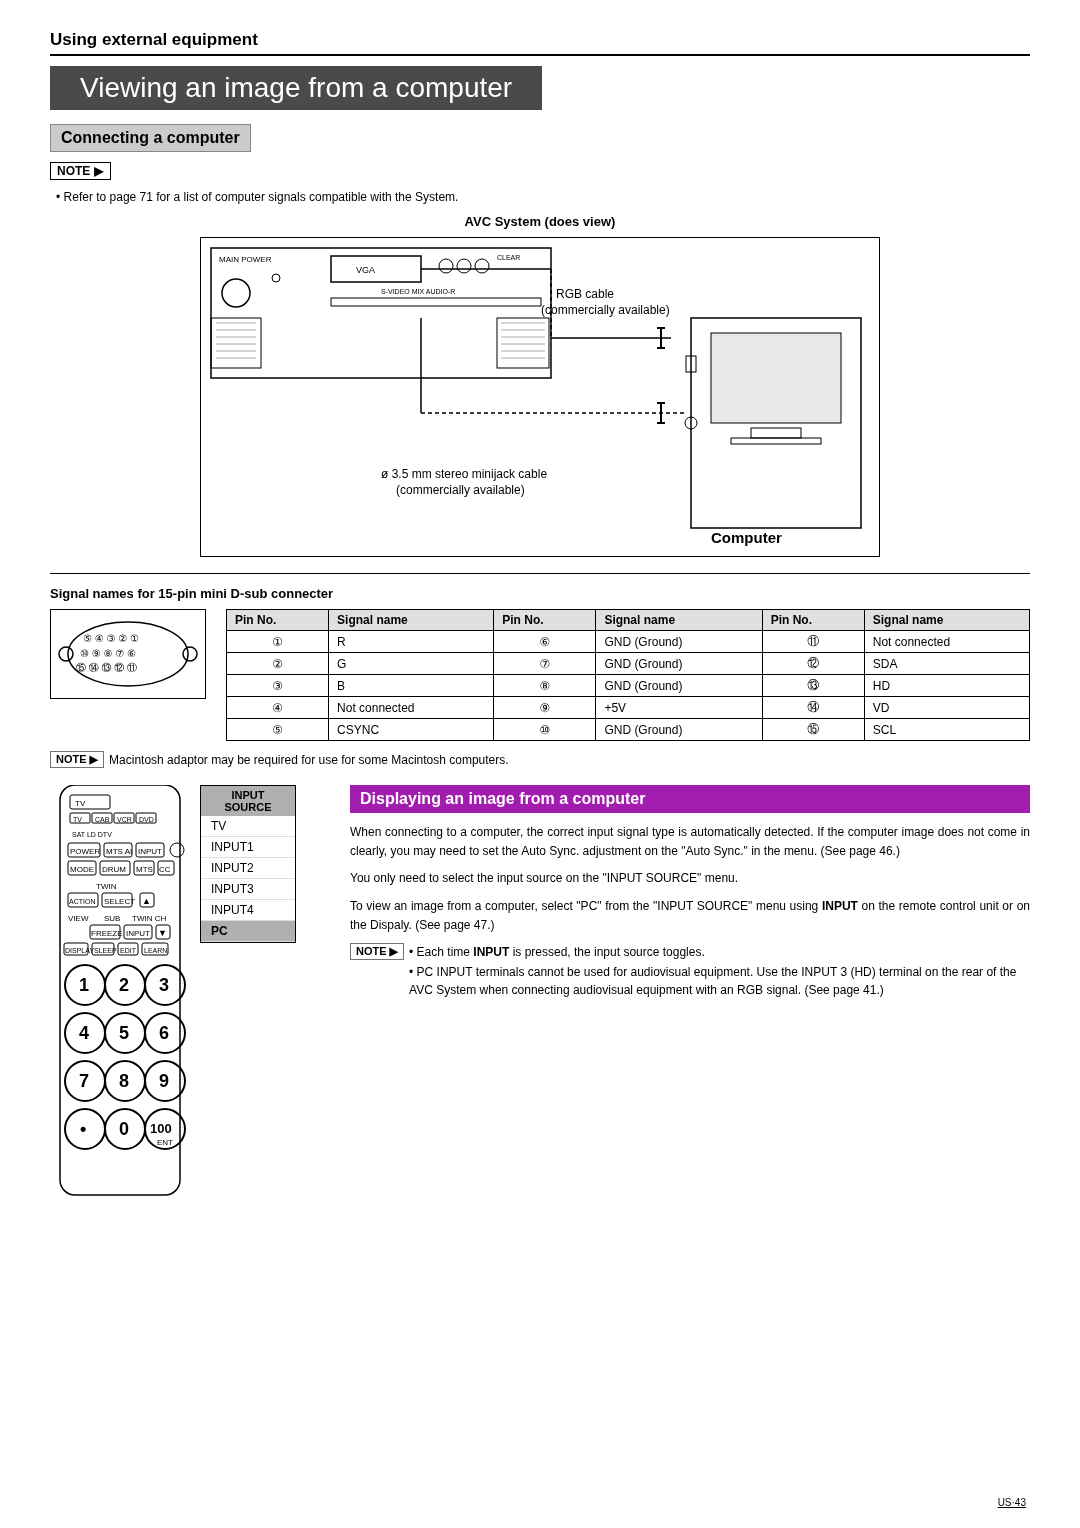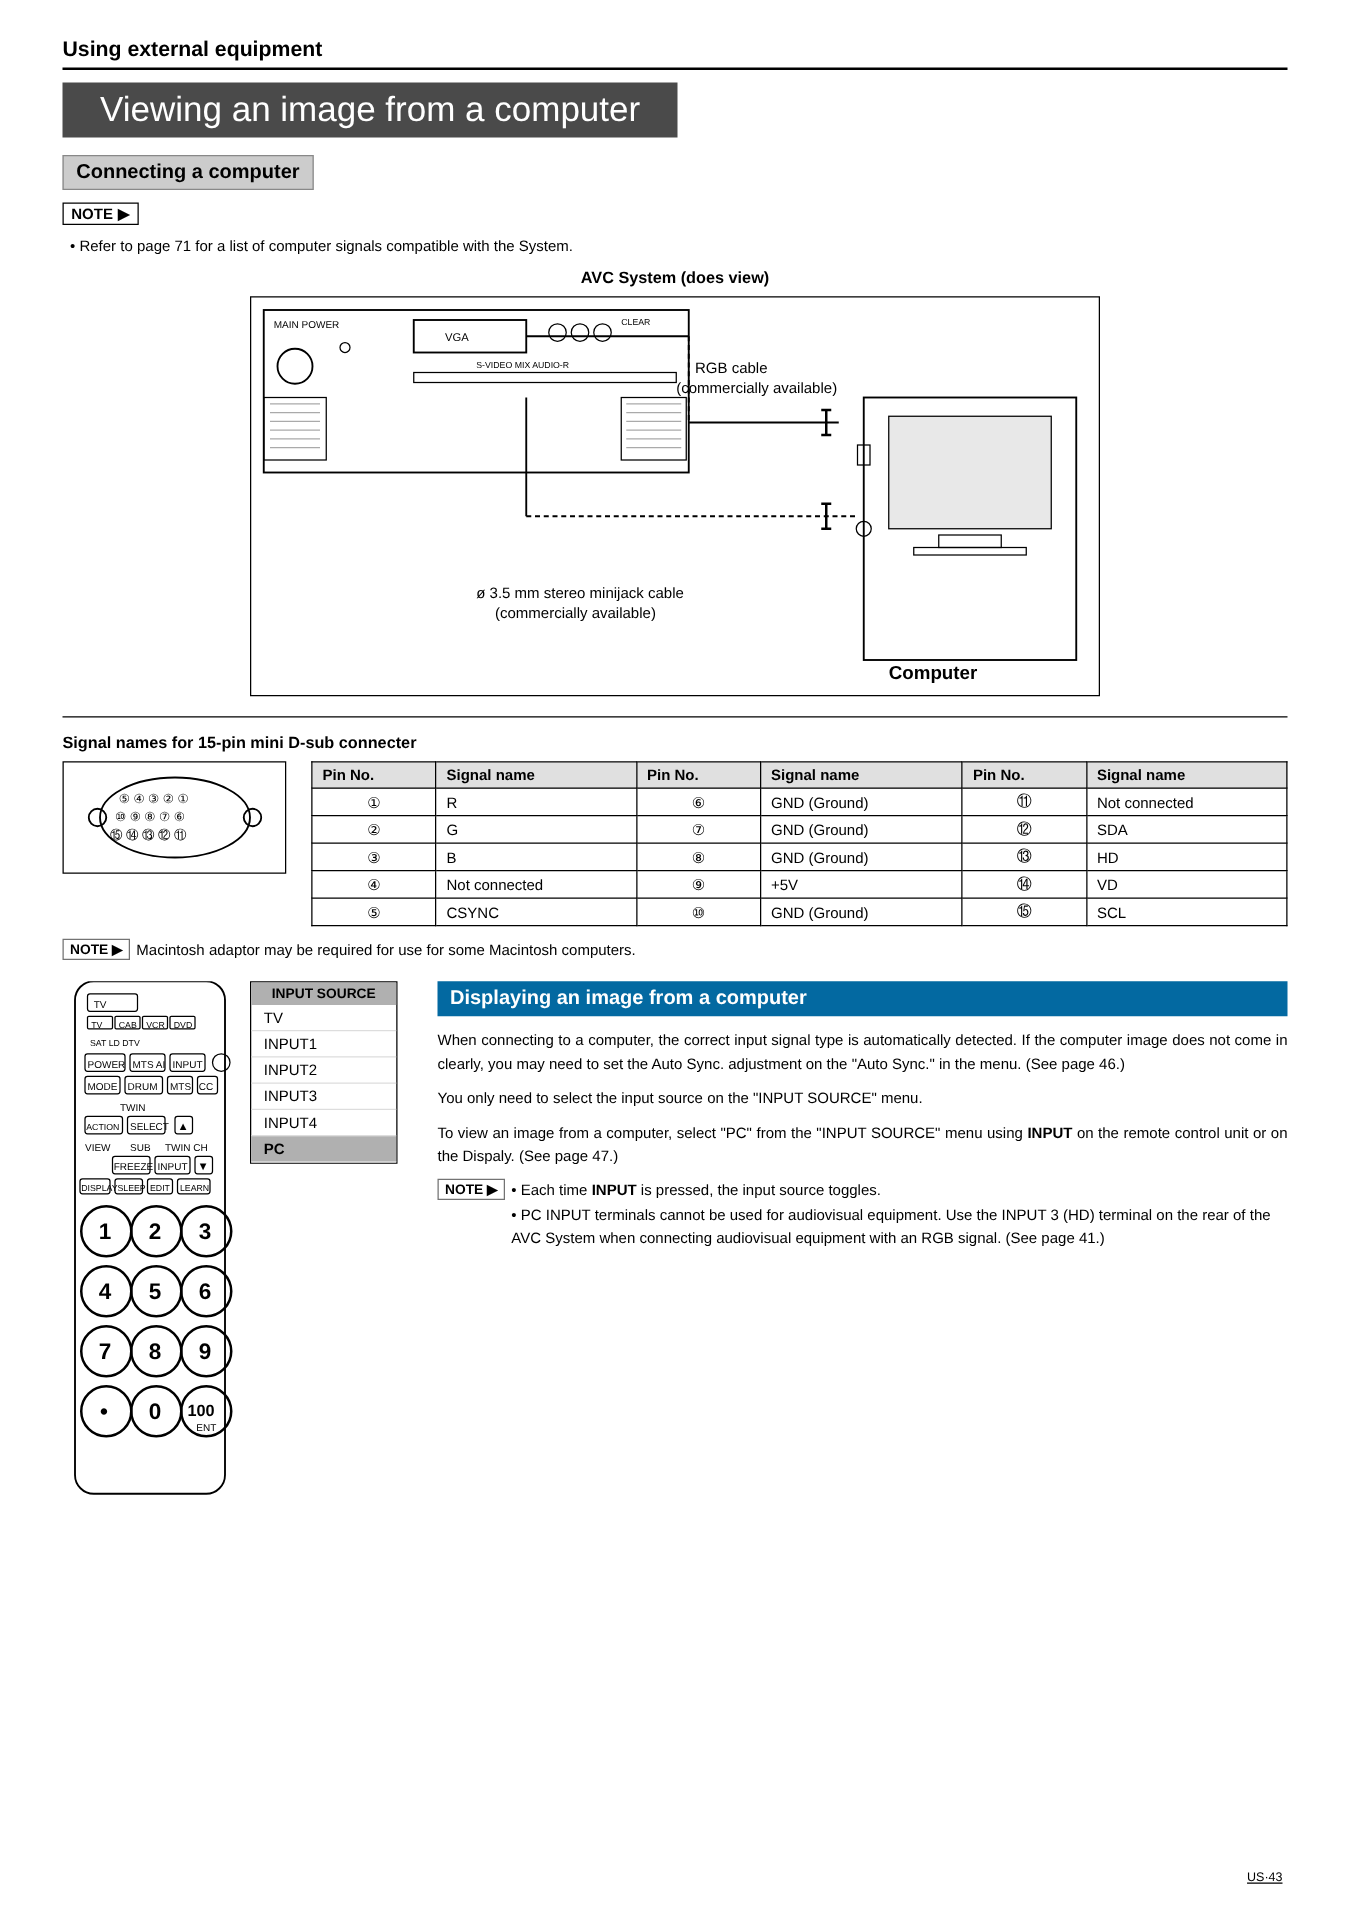--- a/index.html
+++ b/index.html
@@ -99,21 +99,21 @@
       font-size: 13px;
       margin-bottom: 8px;
     }
     .signal-layout {
       display: flex;
       gap: 20px;
       align-items: flex-start;
     }
     .connector-diagram {
       border: 1px solid #000;
-      width: 179px;
+      width: 156px;
       height: 90px;
       flex-shrink: 0;
       display: flex;
       align-items: center;
       justify-content: center;
       font-size: 10px;
     }
 
     
     .signal-table {
@@ -152,21 +152,21 @@
     .remote-container {
       display: flex;
       gap: 10px;
       align-items: flex-start;
     }
     .remote-svg-wrap {
       flex-shrink: 0;
     }
     .input-source-box {
       border: 1px solid #000;
-      width: 118px;
+      width: 96px;
       font-size: 12px;
     }
     .input-source-header {
       background: #b0b0b0;
       padding: 3px 6px;
       font-weight: bold;
       font-size: 11px;
       text-align: center;
     }
     .input-source-item {
@@ -176,21 +176,21 @@
     .input-source-item.selected {
       background: #b0b0b0;
       font-weight: bold;
     }
 
     
     .right-bottom {
       flex: 1;
     }
     .display-heading {
-      background: #0369a1;
+      background: #a21caf;
       color: #fff;
       font-size: 16px;
       font-weight: bold;
       padding: 5px 10px;
       margin-bottom: 10px;
     }
     .display-text {
       font-size: 12px;
       line-height: 1.6;
       text-align: justify;

